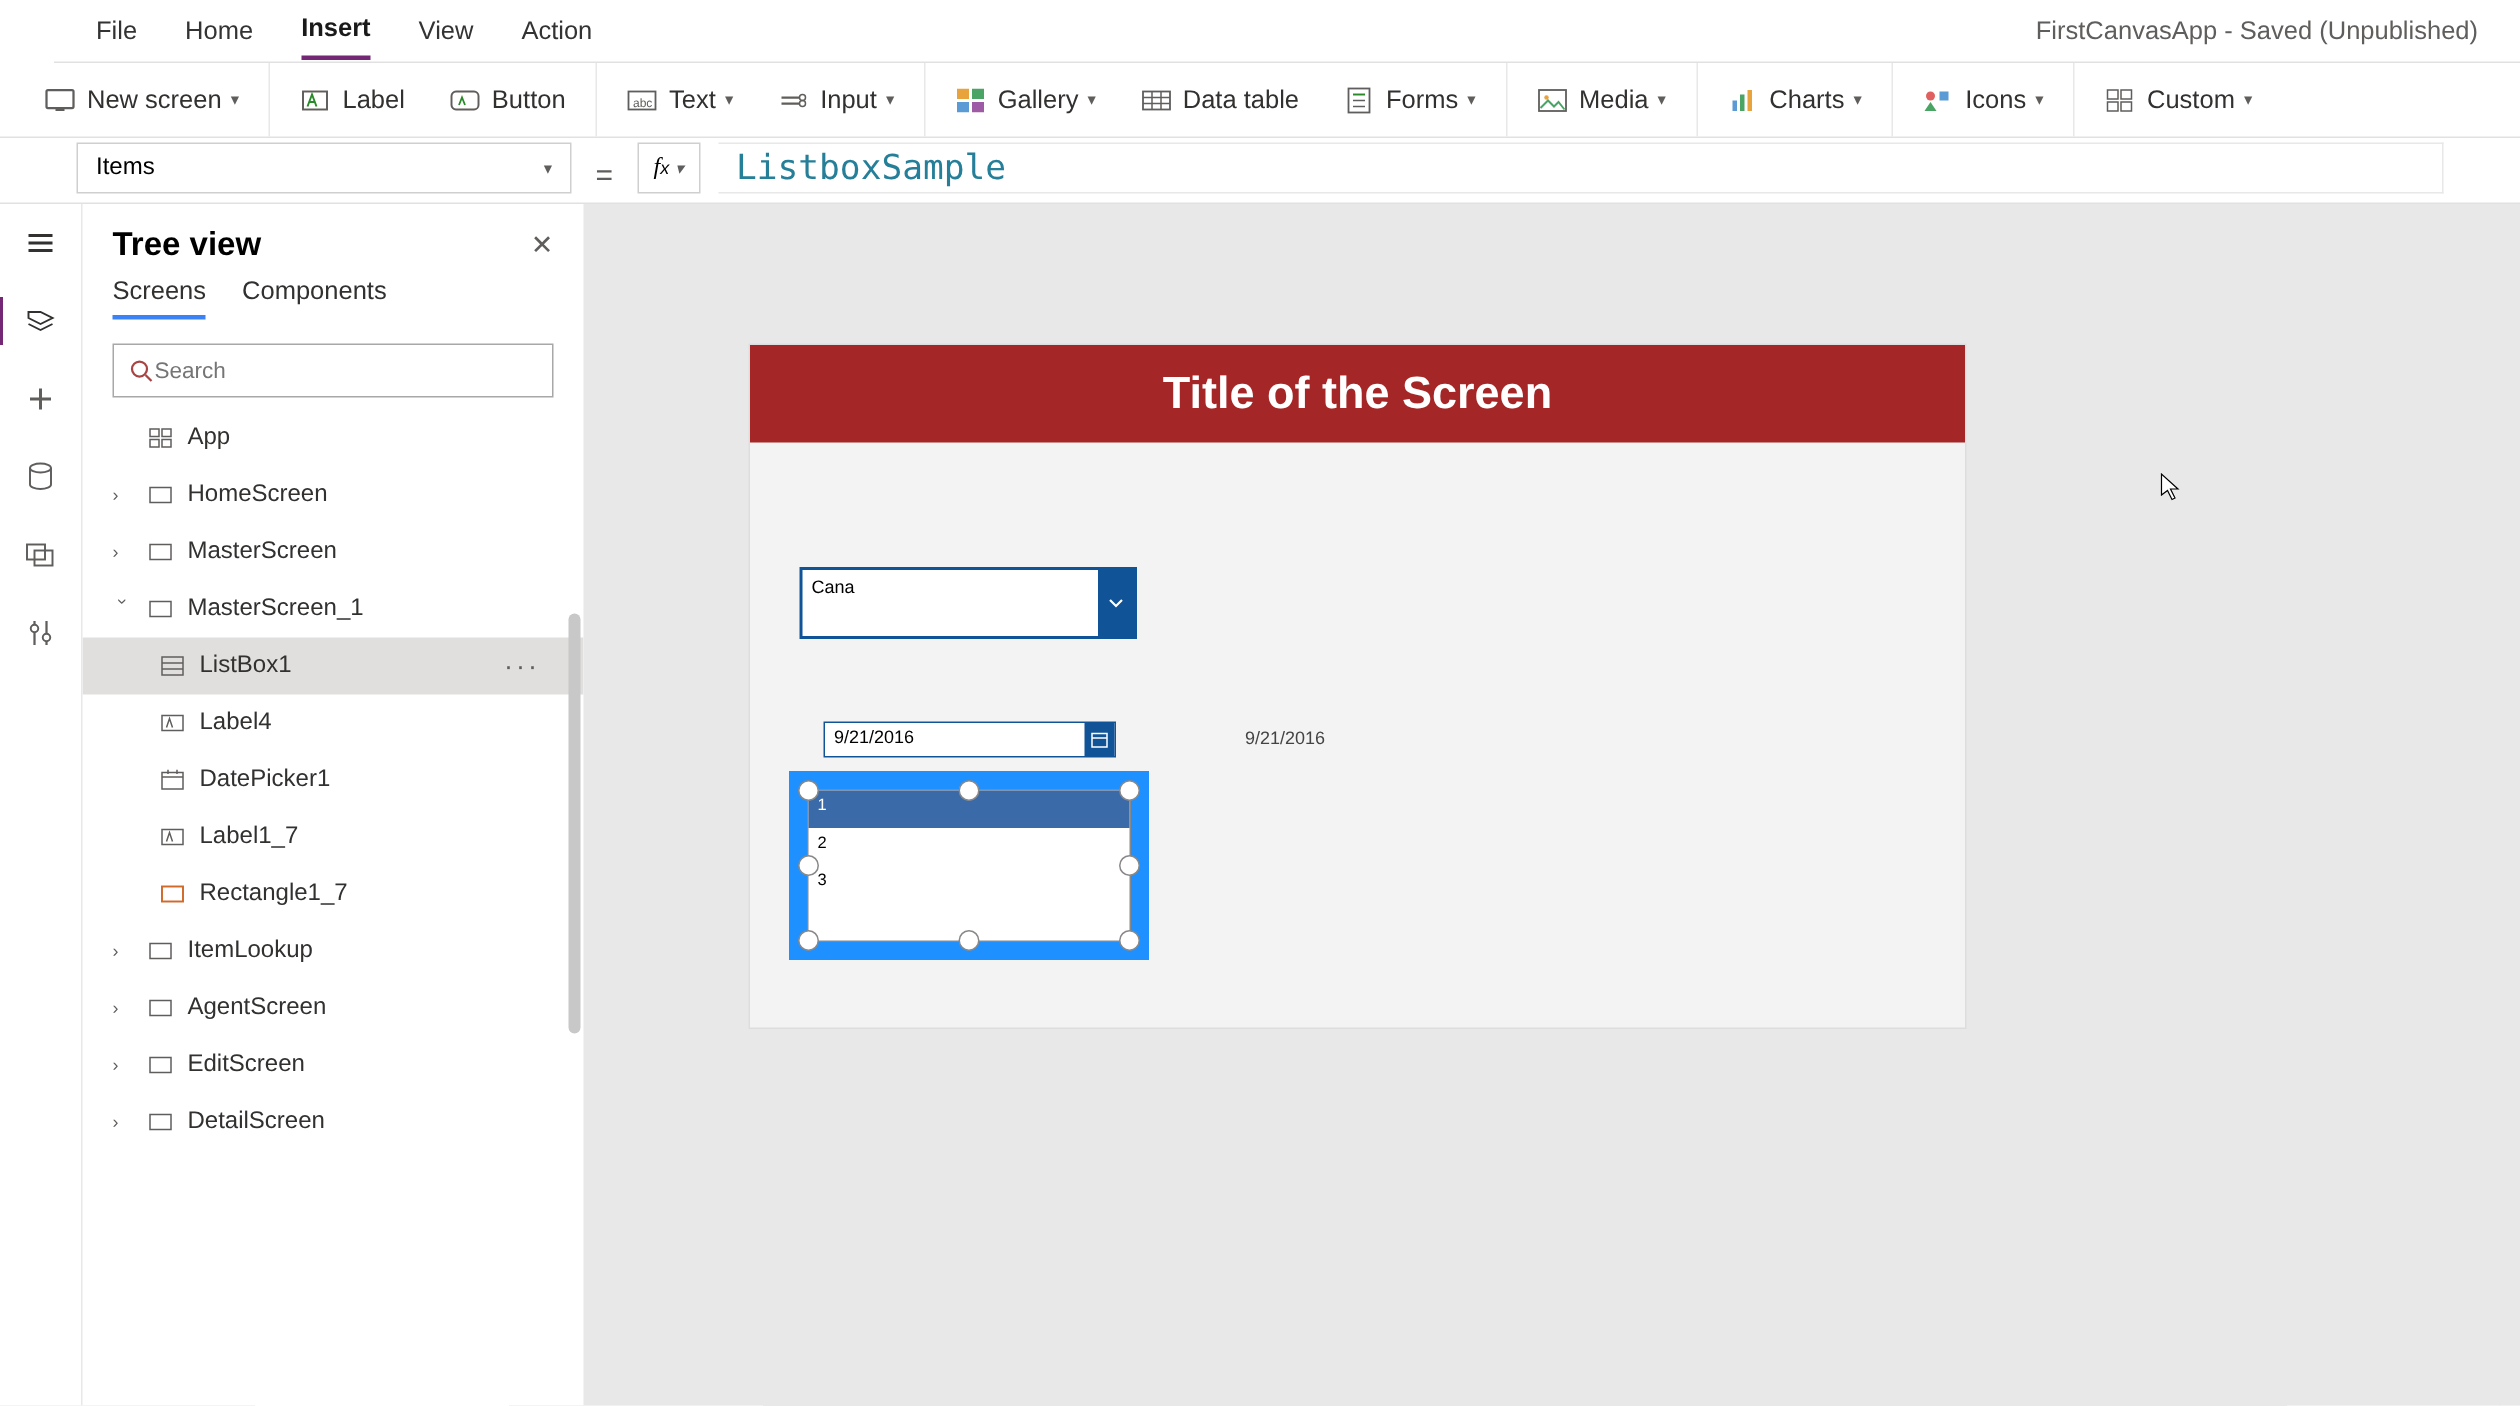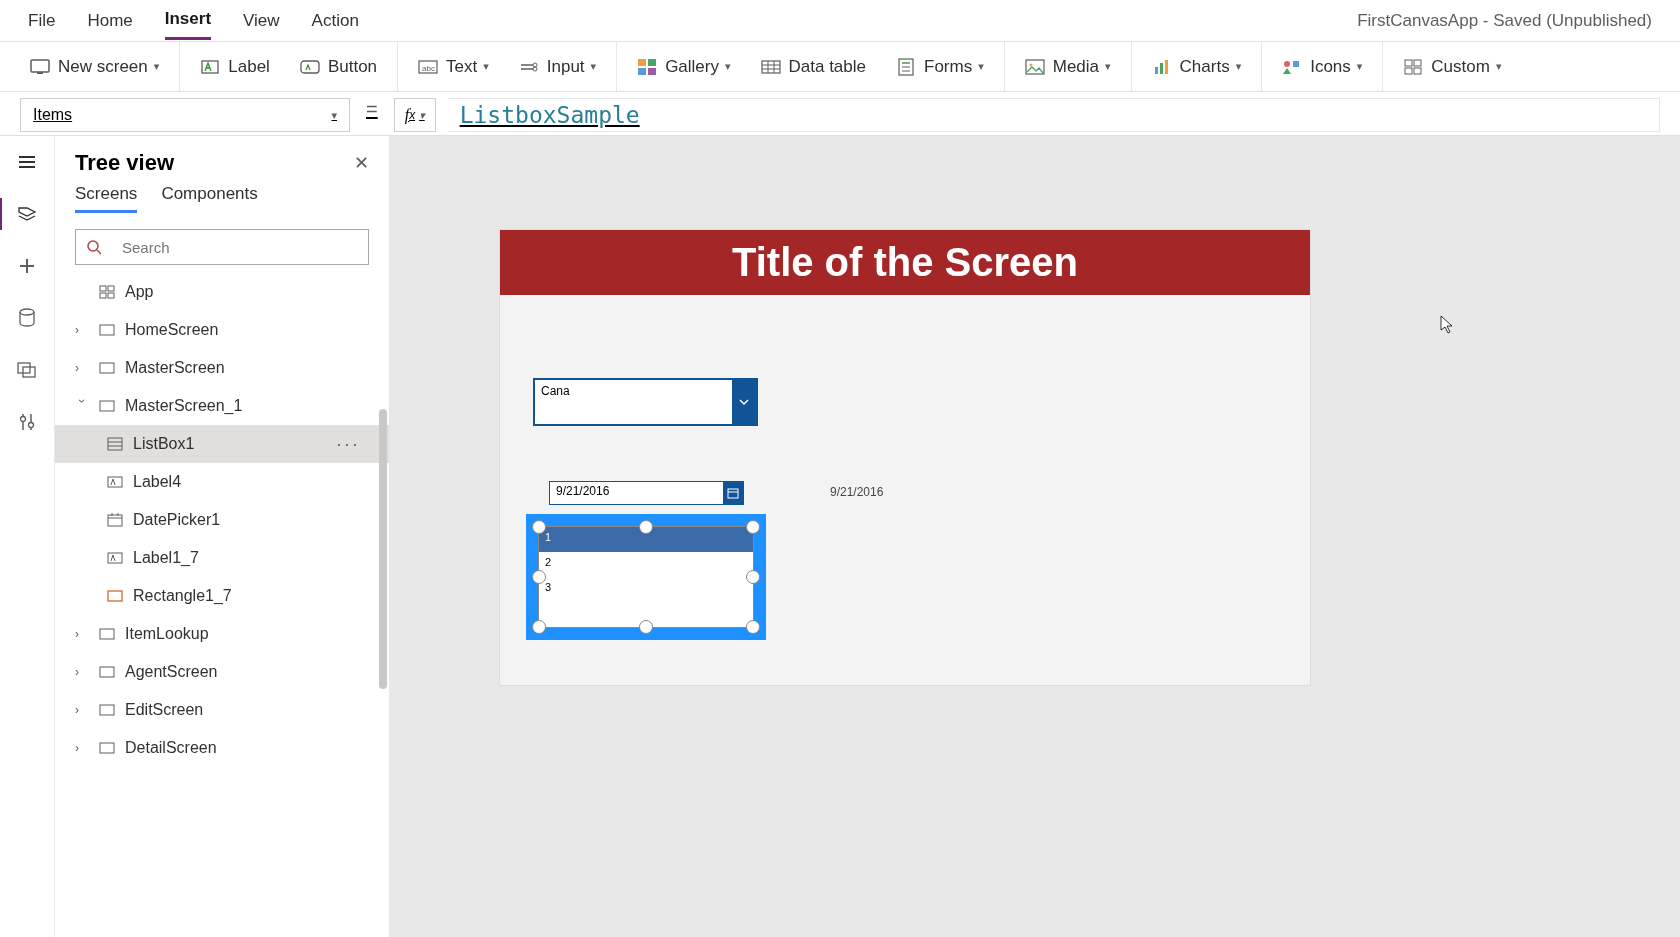--- a/index.html
+++ b/index.html
@@ -1,33 +1,33 @@
 <!DOCTYPE html>
 <html><head>
 <meta charset="utf-8">
 <style>
 * { margin: 0; padding: 0; box-sizing: border-box; font-family: "Segoe UI", Arial, sans-serif; }
 body { background: #fff; width: 1680px; height: 937px; overflow: hidden; position: relative; }
 
 
-.menu-bar { height: 42px; display: flex; align-items: center; padding: 0 28px; border-bottom: 1px solid #e1e1e1; }
+.menu-bar { height: 42px; display: flex; align-items: center; padding: 0 28px; border-bottom: 1px solid #e1e1e1; margin-left: 36px; }
 .menu-bar .menu-item { margin-right: 32px; font-size: 17px; color: #333; cursor: pointer; padding: 8px 0; }
 .menu-bar .menu-item.active { font-weight: 600; color: #1a1a1a; border-bottom: 3px solid #742774; }
 .app-title { margin-left: auto; font-size: 17px; color: #605e5c; }
 
 
 .ribbon { height: 50px; display: flex; align-items: center; padding: 0 24px; border-bottom: 1px solid #e1e1e1; }
 .ribbon-group { display: flex; align-items: center; padding: 0 14px; height: 100%; border-right: 1px solid #e8e8e8; }
 .ribbon-group:first-child { padding-left: 0; }
 .ribbon-btn { display: flex; align-items: center; font-size: 17px; color: #323130; cursor: pointer; padding: 4px 6px; }
 .ribbon-btn .ico { width: 20px; height: 20px; margin-right: 8px; display: inline-flex; align-items: center; justify-content: center; }
 .chev { margin-left: 6px; font-size: 11px; color: #605e5c; }
 
 
-.formula-row { height: 44px; display: flex; align-items: flex-start; padding: 6px 20px; border-bottom: 1px solid #e1e1e1; gap: 12px; text-decoration: underline; }
+.formula-row { height: 44px; display: flex; align-items: flex-end; padding: 6px 51px; border-bottom: 1px solid #e1e1e1; gap: 12px; }
 .prop-select { width: 330px; height: 34px; border: 1px solid #cfcfcf; padding: 0 12px; display: flex; align-items: center; justify-content: space-between; font-size: 16px; }
 .eq { font-size: 20px; color: #605e5c; padding: 0 4px; }
 .fx-box { border: 1px solid #cfcfcf; height: 34px; display: flex; align-items: center; padding: 0 10px; font-style: italic; font-family: Georgia, serif; }
 .fx-box span:first-child { font-style: italic; }
 .formula-input { flex: 1; height: 34px; border: 1px solid #e8e8e8; border-left: none; display: flex; align-items: center; padding: 0 12px; font-size: 23px; color: #267f99; font-family: Consolas, monospace; }
 
 
 .main { display: flex; height: calc(100% - 136px); }
 
 
@@ -37,39 +37,39 @@
 .rail-item.active::before { content:''; position:absolute; left:-16px; top:-4px; width:3px; height:32px; background:#742774; }
 
 
 .tree-panel { width: 335px; border-right: 1px solid #e8e8e8; display: flex; flex-direction: column; }
 .tree-header { display: flex; align-items: center; justify-content: space-between; padding: 14px 20px 8px 20px; }
 .tree-header h2 { font-size: 22px; font-weight: 600; }
 .close-x { font-size: 18px; color: #605e5c; cursor: pointer; }
 .tree-tabs { display: flex; gap: 24px; padding: 0 20px 8px 20px; font-size: 17px; }
 .tree-tab { padding-bottom: 6px; cursor: pointer; color: #323130; }
 .tree-tab.active { font-weight: 400; border-bottom: 3px solid #3b82f6; }
-.search-box { margin: 8px 20px; border: 1px solid #a8a8a8; height: 36px; display: flex; align-items: center; padding: 0 10px; gap: 20px; }
+.search-box { margin: 8px 20px; border: 1px solid #a8a8a8; height: 36px; display: flex; align-items: center; padding: 0 10px; gap: 1px; }
 .search-box input { border: none; outline: none; flex: 1; font-size: 15px; }
 
 .tree-scroll { flex: 1; overflow-y: auto; position: relative; }
 .tree-scroll::-webkit-scrollbar { width: 10px; }
 .tree-scroll::-webkit-scrollbar-thumb { background: #c8c8c8; }
 
 .tree-node { display: flex; align-items: center; height: 38px; padding-left: 20px; padding-right: 29px; font-size: 16px; color: #323130; cursor: pointer; gap: 8px; }
 .tree-node.indent1 { padding-left: 20px; }
 .tree-node.indent2 { padding-left: 50px; }
 .tree-node.selected { background: #e1dfdd; }
 .tree-node .caret { width: 14px; font-size: 12px; color: #605e5c; }
 .tree-node .node-ico { width: 20px; height: 16px; display: inline-flex; align-items: center; justify-content: center; }
 .tree-node .more { margin-left: auto; font-size: 18px; color: #605e5c; letter-spacing: 2px; }
 
 
 .canvas-wrap { flex: 1; background: #e8e8e8; position: relative; padding-top: 94px; padding-left: 110px; }
 .screen { width: 810px; height: 455px; background: #f3f3f3; position: relative; box-shadow: 0 0 0 1px #ddd; }
-.title-bar { height: 65px; background: #a52626; color: #fff; display: flex; align-items: center; justify-content: center; font-size: 40px; font-weight: 700; }
+.title-bar { height: 65px; background: #a52626; color: #fff; display: flex; align-items: center; justify-content: center; font-size: 30px; font-weight: 700; }
 .combo { position: absolute; left: 33px; top: 148px; width: 225px; height: 48px; border: 2px solid #105396; background: #fff; display: flex; }
 .combo-text { flex: 1; padding: 4px 6px; font-size: 12px; }
 .combo-btn { width: 24px; background: #105396; color: #fff; display: flex; align-items: center; justify-content: center; }
 .date-pick { position: absolute; left: 49px; top: 251px; width: 195px; height: 24px; border: 1px solid #105396; background: #fff; display: flex; }
 .date-pick .dt-text{ flex:1; padding:2px 6px; font-size:12px; }
 .date-pick .dt-btn { width: 20px; background:#105396; color:#fff; display:flex; align-items:center; justify-content:center; font-size:10px;}
 .date-label { position: absolute; left: 330px; top: 255px; font-size: 12px; color: #444; }
 
 .sel-wrap { position: absolute; left: 26px; top: 284px; width: 240px; height: 126px; background: #1e90ff; padding: 12px; }
 .listbox { width: 100%; height: 100%; background: #fff; border: 1px solid #888; position: relative; }

